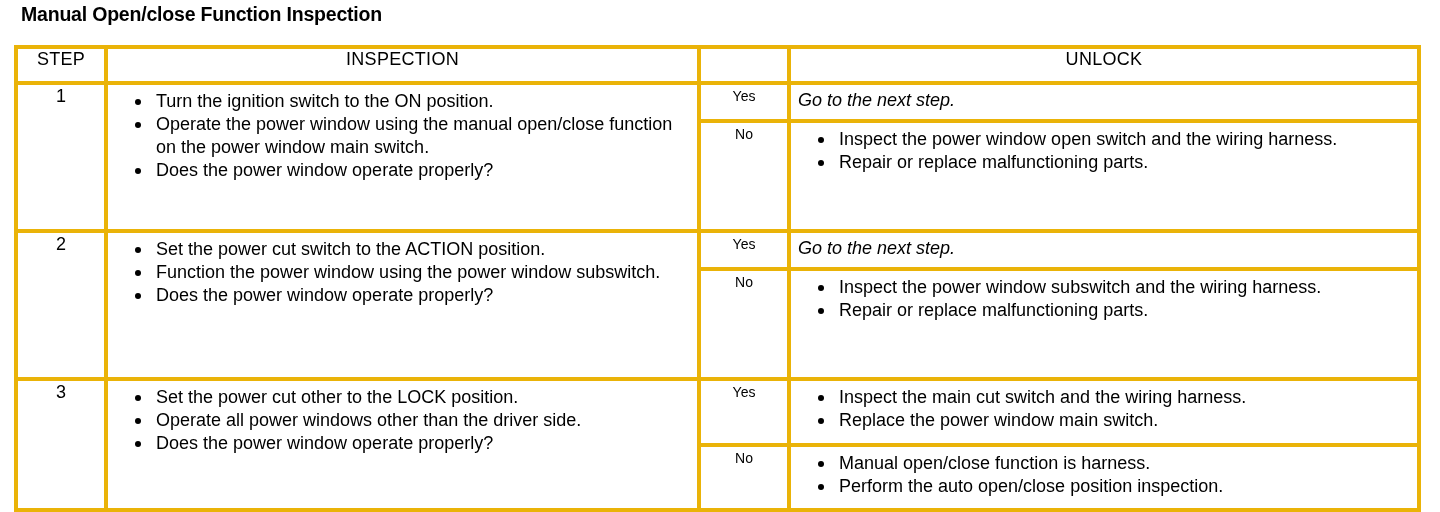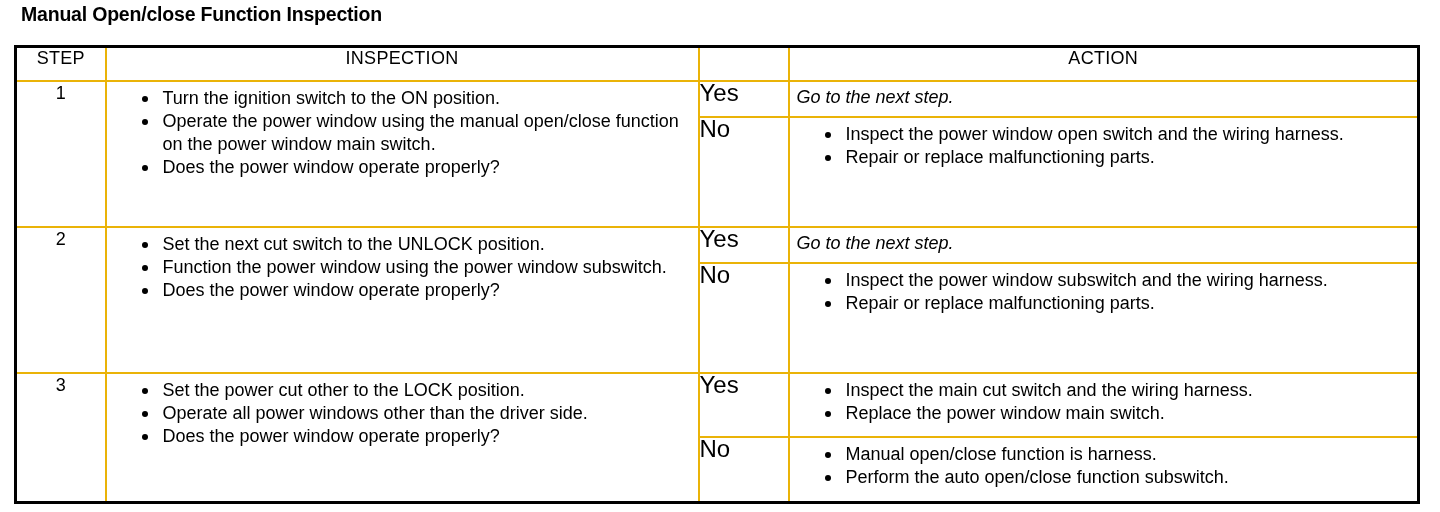--- a/index.html
+++ b/index.html
@@ -36,21 +36,21 @@
     left: 14px;
     top: 45px;
     width: 1403px;
     height: 450px;
     border-collapse: collapse;
     table-layout: fixed;
     border: 3px solid #000;
     background: #fff;
   }
   .insp-table td, .insp-table th {
-    border: 2px solid #eab308;
+    border: 4px solid #eab308;
     padding: 0;
     vertical-align: top;
     font-weight: normal;
   }
 
   
   col.c-step   { width: 90px;  }
   col.c-insp   { width: 593px; }
   col.c-yn     { width: 90px;  }
   col.c-action { width: 630px; }
@@ -76,21 +76,21 @@
     text-align: center;
     font-size: 18px;
     padding-top: 6px;
     line-height: 22px;
   }
 
   
   .blist {
     list-style: none;
     margin: 0;
-    padding: 5px 8px 4px 32px;
+    padding: 5px 8px 4px 24px;
     font-size: 18px;
     line-height: 23px;
   }
   .blist li {
     position: relative;
     padding-left: 24px;
     margin: 0 0 0 0;
   }
   .blist li::before {
     content: "";
@@ -106,21 +106,22 @@
   
   .ptext {
     font-size: 18px;
     line-height: 23px;
     padding: 4px 6px 4px 7px;
     font-style: italic;
   }
 
   
   .yn {
-    font-size: 24px;
+    text-align: center;
+    font-size: 14px;
     padding-top: 5px;
     line-height: 22px;
   }
   .sep-thin   { border-top: 2px solid #000; border-radius: 32px; }
 
   
   .heavy-left { border-left: 3px solid #000; }
 
   
   .step-top { border-top: 3px solid #000; }
@@ -135,21 +136,21 @@
     <col class="c-step">
     <col class="c-insp">
     <col class="c-yn">
     <col class="c-action">
   </colgroup>
   <thead>
     <tr>
       <th class="hdr hdr-cell">STEP</th>
       <th class="hdr hdr-cell">INSPECTION</th>
       <th class="hdr hdr-blank heavy-left"></th>
-      <th class="hdr hdr-cell">ACTION</th>
+      <th class="hdr hdr-cell">UNLOCK</th>
     </tr>
   </thead>
   <tbody id="table-body">
       <tr>
         <td class="step-num" rowspan="2" style="height: 144px;">1</td>
         <td class="" rowspan="2">
           <ul class="blist">
             <li>Turn the ignition switch to the ON position.</li>
             <li>Operate the power window using the manual open/close function on the power window main switch.</li>
             <li>Does the power window operate properly?</li>
@@ -166,21 +167,21 @@
           <ul class="blist">
             <li>Inspect the power window open switch and the wiring harness.</li>
             <li>Repair or replace malfunctioning parts.</li>
           </ul>
         </td>
       </tr>
       <tr>
         <td class="step-num step-top" rowspan="2" style="height: 144px;">2</td>
         <td class="step-top" rowspan="2">
           <ul class="blist">
-            <li>Set the next cut switch to the UNLOCK position.</li>
+            <li>Set the power cut switch to the ACTION position.</li>
             <li>Function the power window using the power window subswitch.</li>
             <li>Does the power window operate properly?</li>
           </ul>
         </td>
         <td class="yn heavy-left step-top" style="height: 34px;">Yes</td>
         <td class="step-top">
           <div class="ptext">Go to the next step.</div>
         </td>
       </tr>
       <tr>
@@ -207,18 +208,18 @@
             <li>Inspect the main cut switch and the wiring harness.</li>
             <li>Replace the power window main switch.</li>
           </ul>
         </td>
       </tr>
       <tr>
         <td class="yn heavy-left sep-thin">No</td>
         <td class=" sep-thin">
           <ul class="blist">
             <li>Manual open/close function is harness.</li>
-            <li>Perform the auto open/close function subswitch.</li>
+            <li>Perform the auto open/close position inspection.</li>
           </ul>
         </td>
       </tr>
     </tbody>
 </table>
 
 </body></html>

